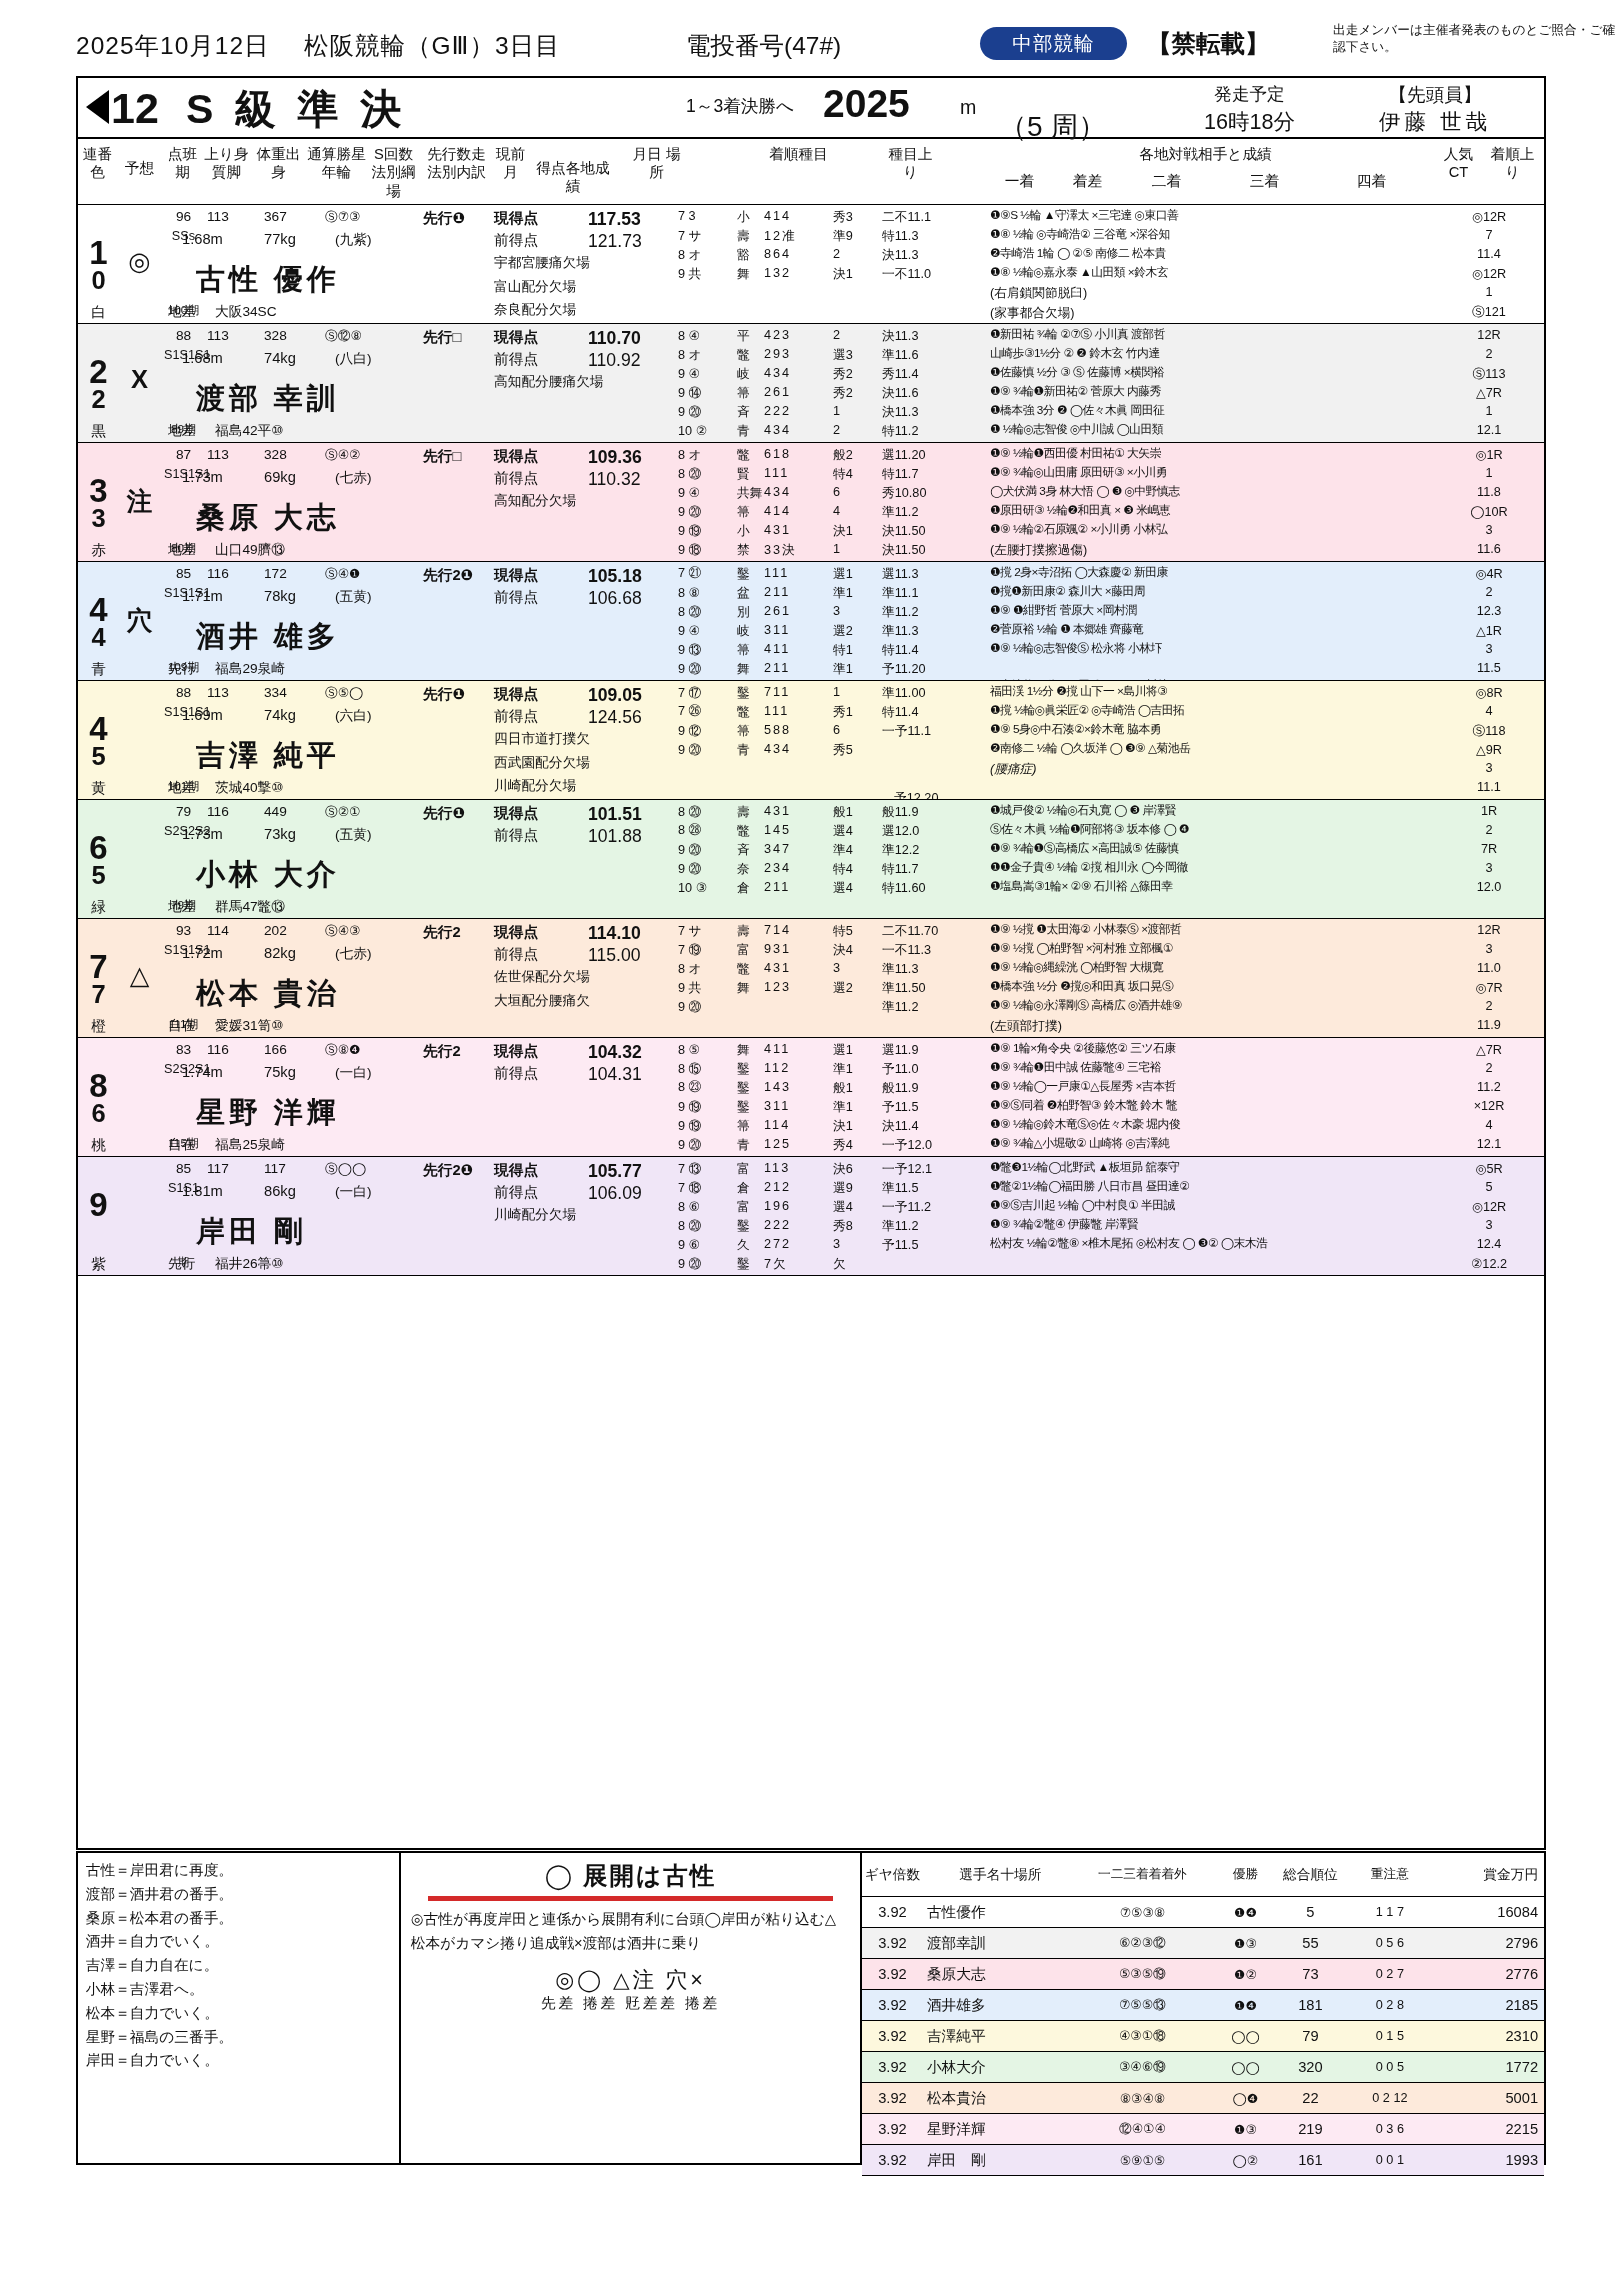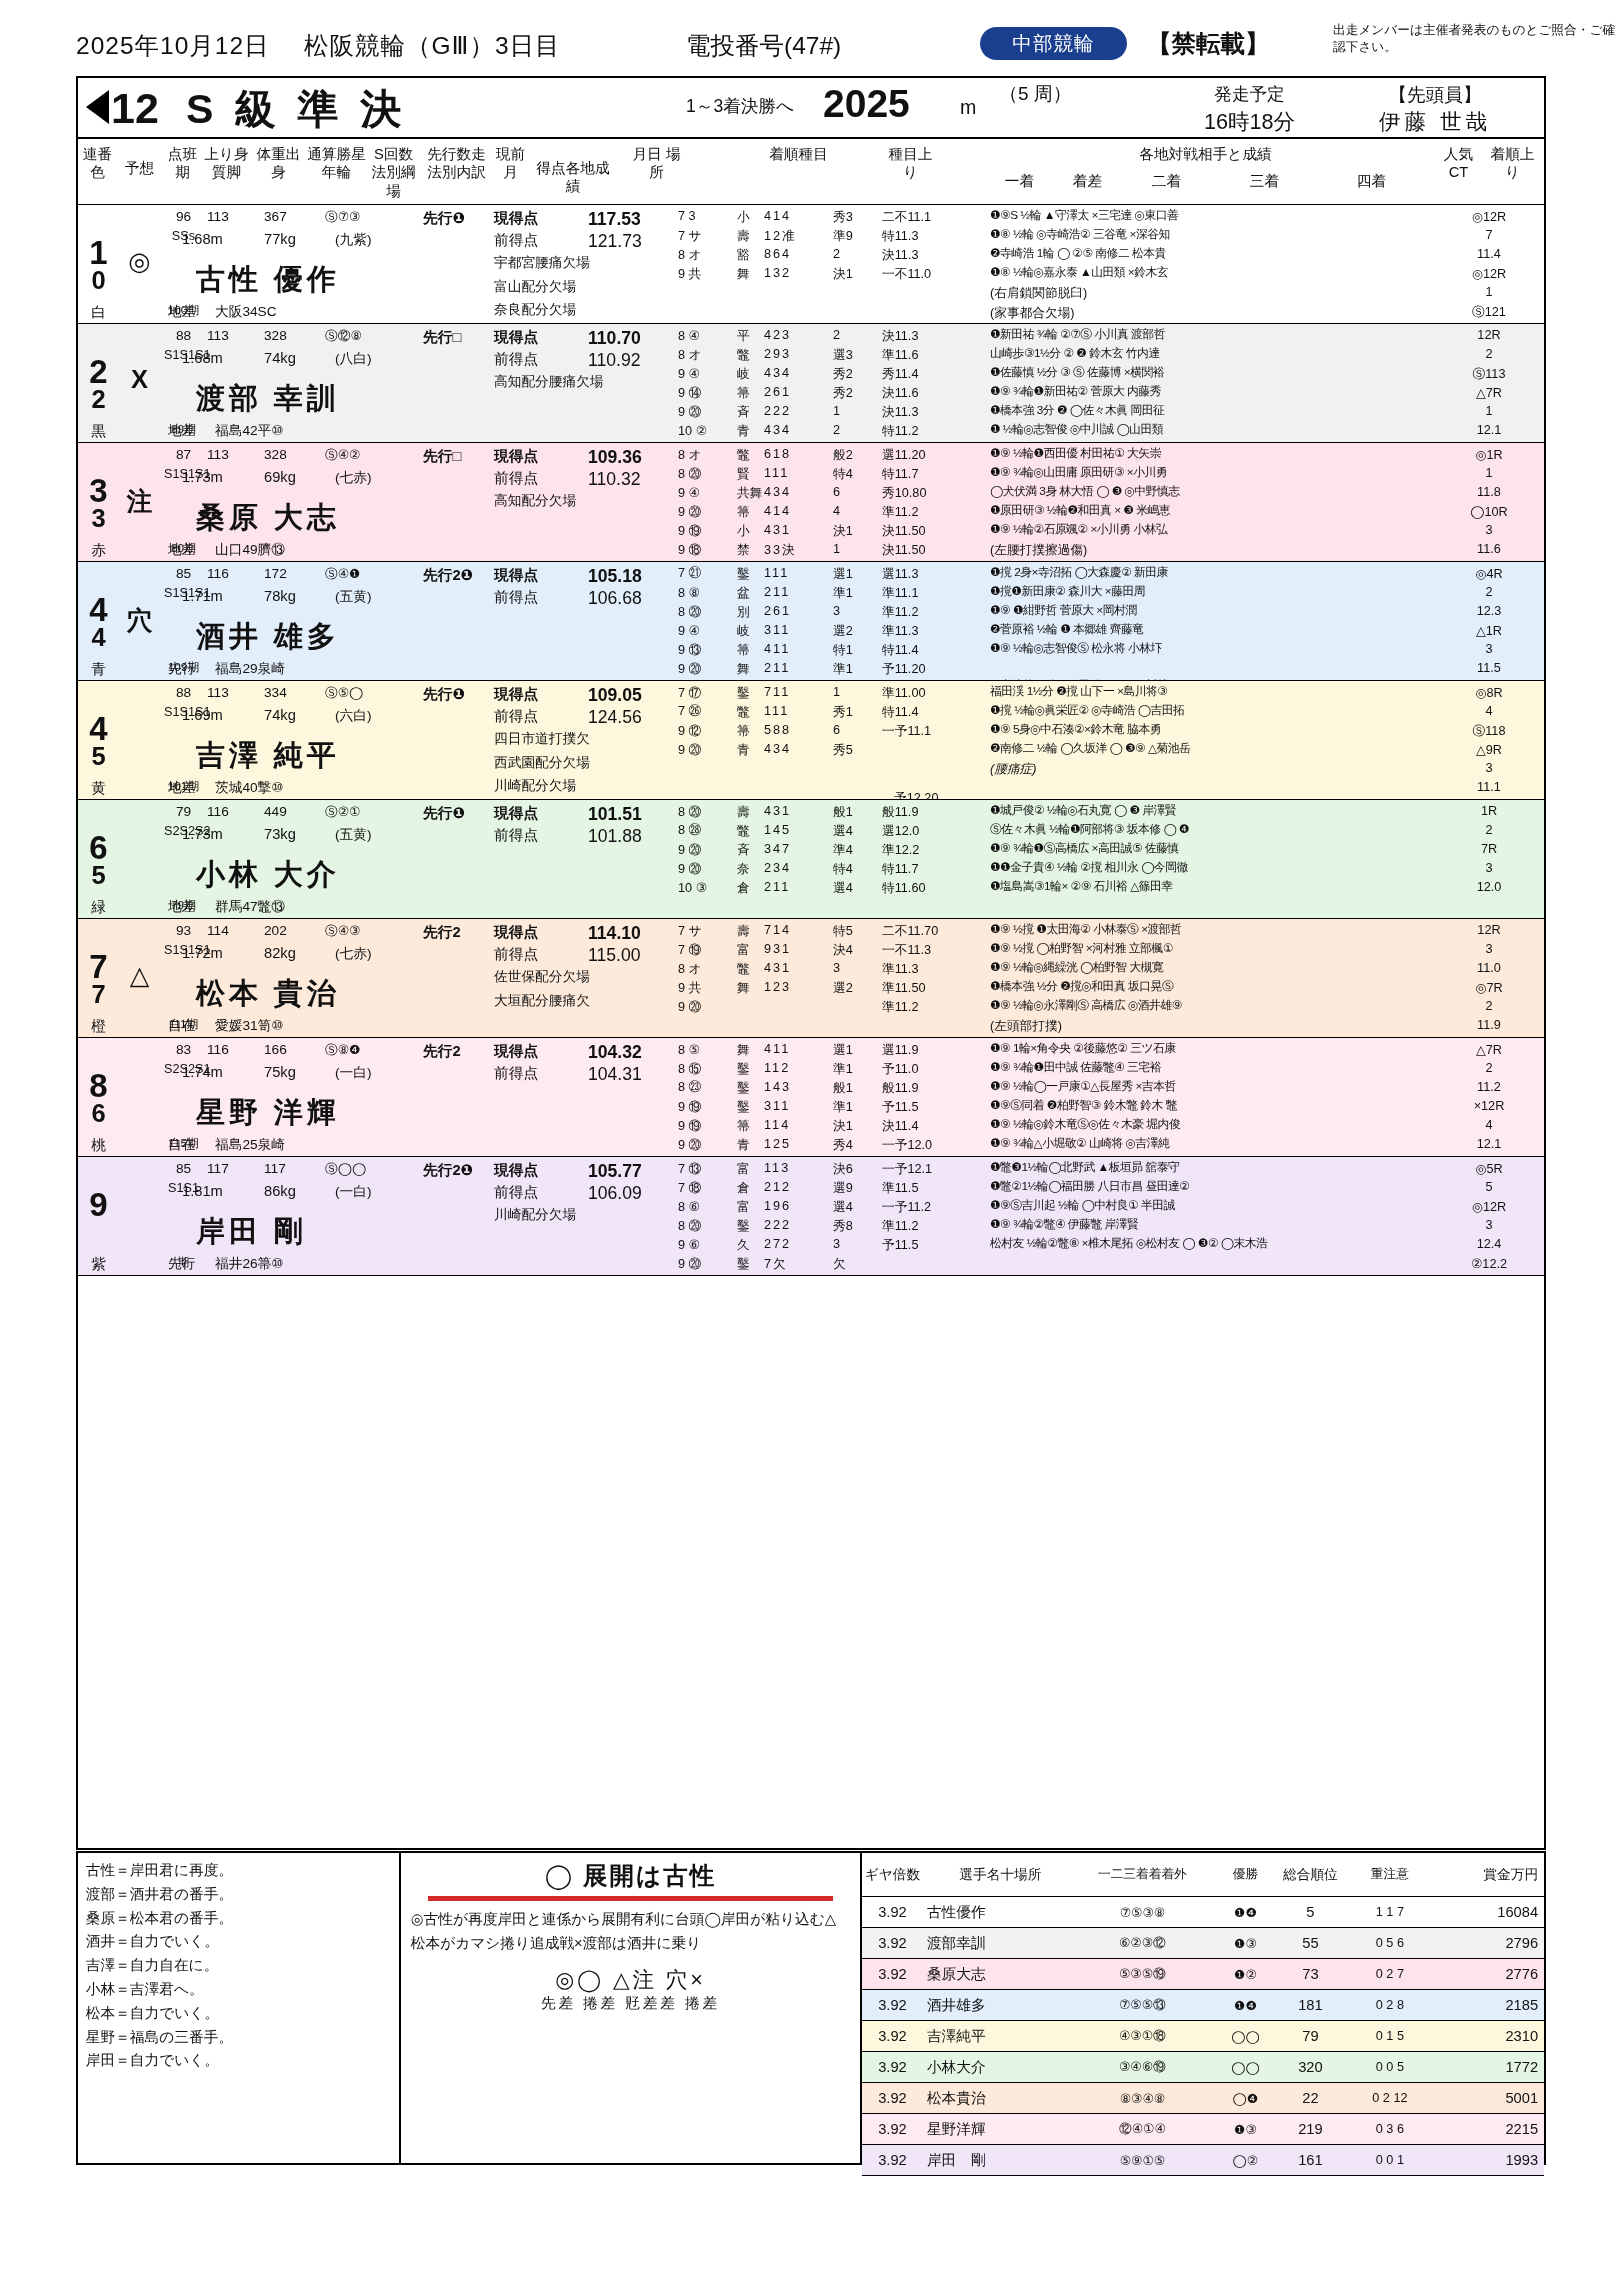--- a/index.html
+++ b/index.html
@@ -12,21 +12,21 @@
   .hdr .logo{position:absolute;left:980px;top:27.4px;width:147px;height:33px;border-radius:16.7px;background:#1b3f8f;color:#fff;font-size:19.6px;text-align:center;line-height:33px;letter-spacing:1px;}
   .hdr .kinten{position:absolute;left:1147px;top:27.4px;font-size:24.5px;font-weight:bold;}
   .hdr .note{position:absolute;left:1333px;top:21.6px;font-size:12.7px;line-height:1.35;color:#111;}
   .frame{position:absolute;left:76px;top:76px;width:1470px;height:1774px;border:2.9px solid #000;box-sizing:border-box;}
   .titlebar{position:absolute;left:0;top:0;width:100%;height:61px;border-bottom:2px solid #000;box-sizing:border-box;}
   .tri{position:absolute;left:7.8px;top:11.8px;width:0;height:0;border-top:17.6px solid transparent;border-bottom:17.6px solid transparent;border-right:23.5px solid #000;}
   .racenum{position:absolute;left:33px;top:5.9px;font-size:43px;font-weight:bold;}
   .classlbl{position:absolute;left:108px;top:3.9px;font-size:41px;font-weight:bold;letter-spacing:21.6px;}
   .cond{position:absolute;left:608px;top:15.7px;font-size:17.6px;}
   .dist{position:absolute;left:745px;top:3.9px;font-size:39px;font-weight:bold;}
-  .laps{position:absolute;left:912px;top:3px;font-size:19px;}
+  .laps{position:absolute;left:912px;top:30px;font-size:28px;}
   .starthead{position:absolute;left:1098px;top:3.9px;font-size:17.6px;text-align:center;width:147px;}
   .starttime{position:absolute;left:1098px;top:29px;font-size:21.6px;text-align:center;width:147px;}
   .sentou{position:absolute;left:1264px;top:3.9px;font-size:18.6px;text-align:center;width:186px;}
   .sentouname{position:absolute;left:1264px;top:29px;font-size:21.6px;text-align:center;width:186px;letter-spacing:3.9px;}
   .colhead{position:absolute;left:0;top:61px;width:100%;height:67px;border-bottom:2px solid #000;box-sizing:border-box;font-size:14.7px;}
   .colhead .c{position:absolute;text-align:center;line-height:1.25;}
   .rows{position:absolute;left:0;top:127px;width:100%;}
   .row{position:relative;width:100%;border-bottom:1.5px solid #000;box-sizing:border-box;overflow:hidden;}
   .cell{position:absolute;box-sizing:border-box;}
   .ctr{text-align:center;}

